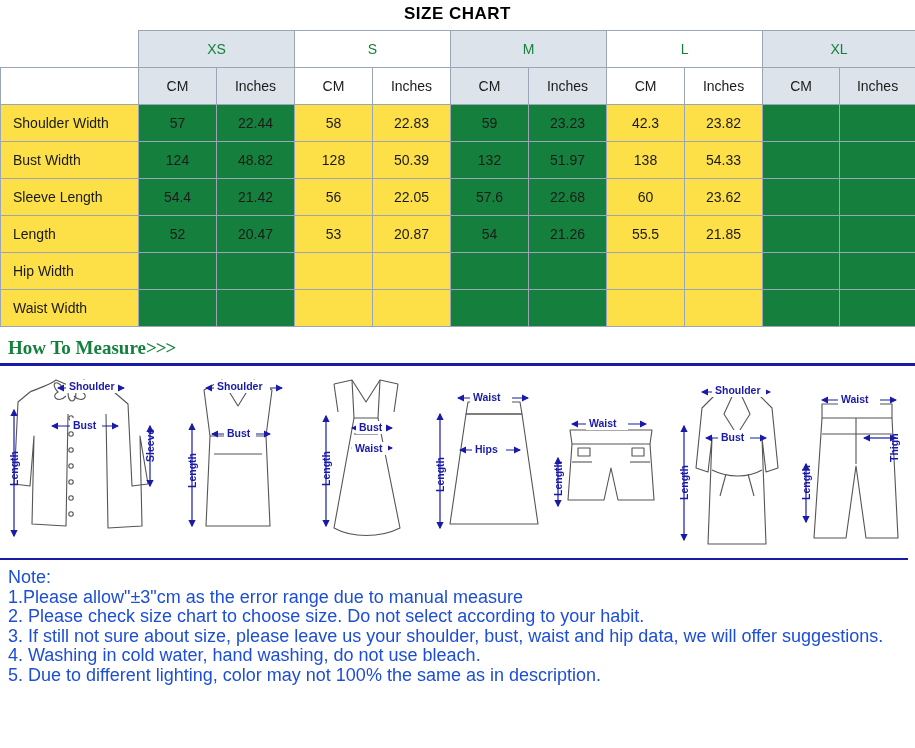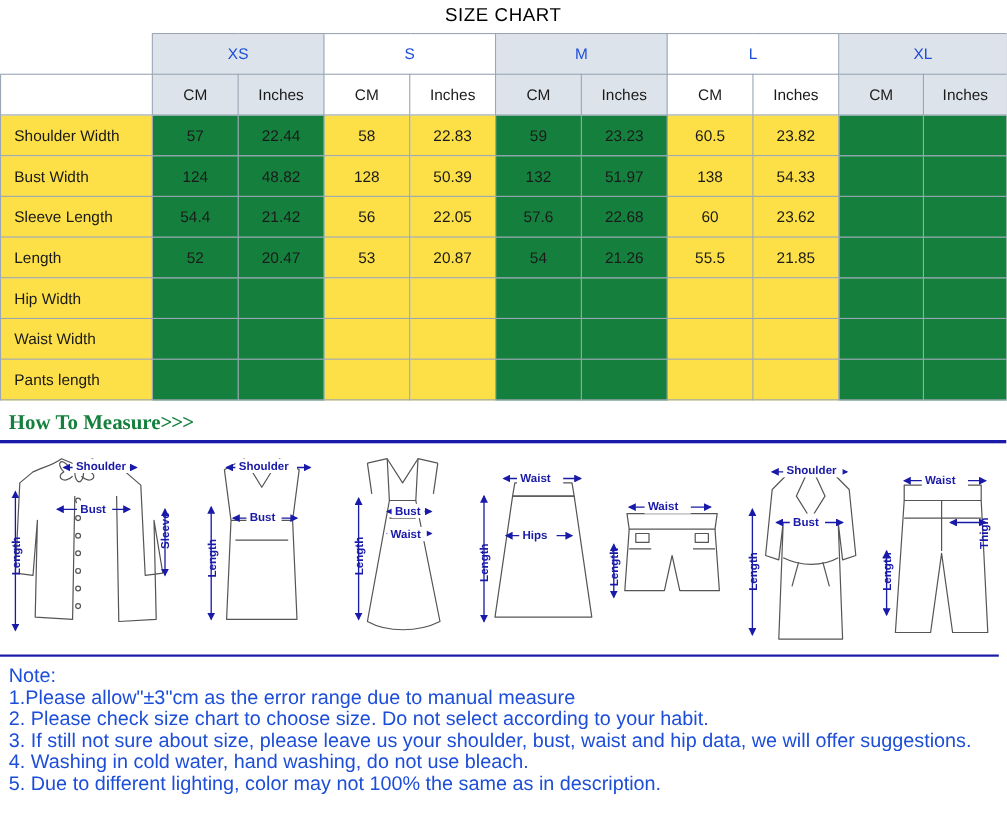--- a/index.html
+++ b/index.html
@@ -15,21 +15,21 @@
     overflow: hidden;
   }
   .page {
     position: relative;
     width: 915px;
     height: 748px;
   }
   .chart-title {
     text-align: center;
     font-size: 17px;
-    font-weight: normal;
+    font-weight: bold;
     letter-spacing: .5px;
     padding: 4px 0 6px 0;
     color: #000;
   }
   table.size-chart {
     border-collapse: collapse;
     width: 915px;
     table-layout: fixed;
   }
   table.size-chart td, table.size-chart th {
@@ -40,21 +40,21 @@
     font-weight: normal;
     padding: 0;
   }
   .col-label {
     width: 138px;
     text-align: left !important;
     padding-left: 12px !important;
     font-size: 14px;
   }
   .size-head {
-    color: #1d4ed8;
+    color: #15803d;
     font-weight: bold;
     font-size: 19px;
     background: #dde3ea;
     margin-left: 29px;
   }
   .size-head.alt {
     background: #ffffff;
   }
   .unit-head {
     font-weight: bold;
@@ -154,21 +154,21 @@
       </tr>
 
       <tr>
         <td class="col-label plain">Shoulder Width</td>
         <td class="shaded">57</td>
         <td class="shaded">22.44</td>
         <td class="plain">58</td>
         <td class="plain">22.83</td>
         <td class="shaded">59</td>
         <td class="shaded">23.23</td>
-        <td class="plain">60.5</td>
+        <td class="plain">42.3</td>
         <td class="plain">23.82</td>
         <td class="shaded"></td>
         <td class="shaded"></td>
       </tr>
 
       <tr>
         <td class="col-label plain">Bust Width</td>
         <td class="shaded">124</td>
         <td class="shaded">48.82</td>
         <td class="plain">128</td>
@@ -230,33 +230,20 @@
         <td class="plain"></td>
         <td class="plain"></td>
         <td class="shaded"></td>
         <td class="shaded"></td>
         <td class="plain"></td>
         <td class="plain"></td>
         <td class="shaded"></td>
         <td class="shaded"></td>
       </tr>
 
-      <tr>
-        <td class="col-label plain">Pants length</td>
-        <td class="shaded"></td>
-        <td class="shaded"></td>
-        <td class="plain"></td>
-        <td class="plain"></td>
-        <td class="shaded"></td>
-        <td class="shaded"></td>
-        <td class="plain"></td>
-        <td class="plain"></td>
-        <td class="shaded"></td>
-        <td class="shaded"></td>
-      </tr>
     </tbody>
   </table>
 
   <div class="measure-head">
     <span>How To Measure</span><span class="arrows">&gt;&gt;&gt;</span>
   </div>
   <div class="rule"></div>
 
   <div class="figures">
     <svg width="915" height="190" viewBox="0 0 915 190" xmlns="http://www.w3.org/2000/svg">

